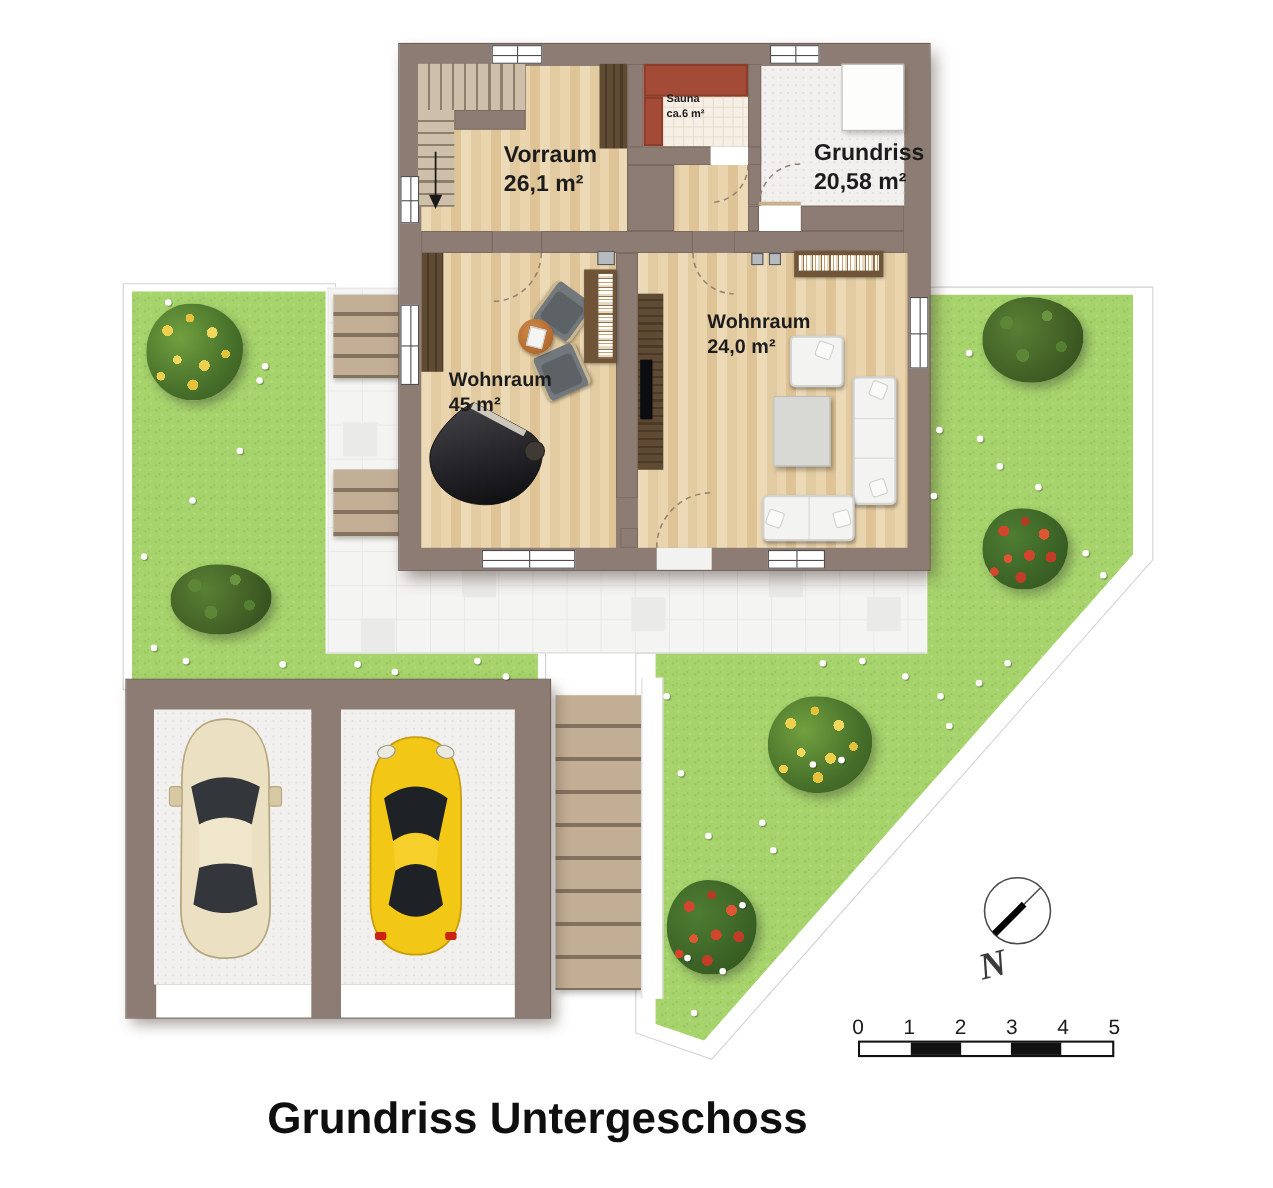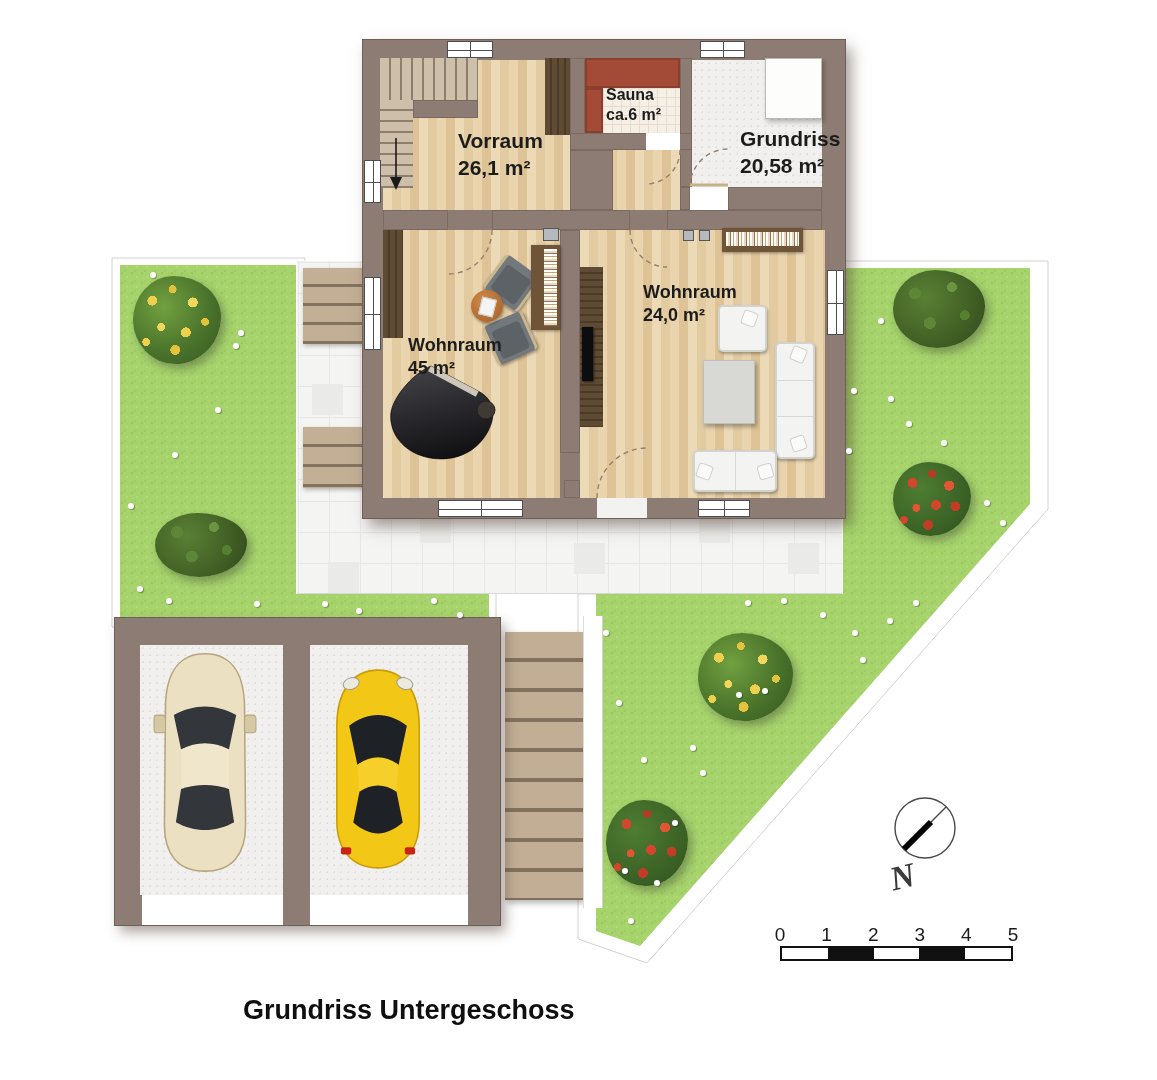--- a/index.html
+++ b/index.html
@@ -78,22 +78,22 @@
              radial-gradient(circle 5px at 80% 60%,#c13d26 97%,transparent),
              radial-gradient(circle 5px at 55% 58%,#d3452c 97%,transparent),
              radial-gradient(circle 4px at 30% 62%,#e05534 97%,transparent),
              radial-gradient(circle 5px at 45% 85%,#c13d26 97%,transparent),
              radial-gradient(circle 4px at 14% 78%,#d3452c 97%,transparent),
              radial-gradient(circle at 35% 35%,#4e7d32,#3c6326 60%,#2f501e)}
   .flower{position:absolute;width:6px;height:6px;border-radius:50%;background:#fff;box-shadow:1px 1px 1px rgba(0,0,0,.3)}
 
   
   .rlabel{position:absolute;font-weight:700;color:#1c1c1c;white-space:nowrap;line-height:1.28}
-  .f17{font-size:21px}.f15{font-size:16px}.f18{font-size:18px}
-  .title{position:absolute;font-size:27px;font-weight:700;color:#0f0f0f;white-space:nowrap}
+  .f17{font-size:21px}.f15{font-size:10px}.f18{font-size:18px}
+  .title{position:absolute;font-size:40px;font-weight:700;color:#0f0f0f;white-space:nowrap}
 
   
   .scalebar{position:absolute;width:233px}
   .scalebar .ticks{position:relative;height:20px;font-size:19px;color:#1a1a1a}
   .scalebar .ticks span{position:absolute;transform:translateX(-50%);top:0}
   .scalebar .bar{display:flex;height:11px;border:2px solid #111;margin-top:2px}
   .scalebar .bar i{flex:1}
   .sw{background:#fff}.sb{background:#111}
 
   #house{position:absolute;left:363px;top:40px;width:482px;height:478px;background:#8d7c73;

